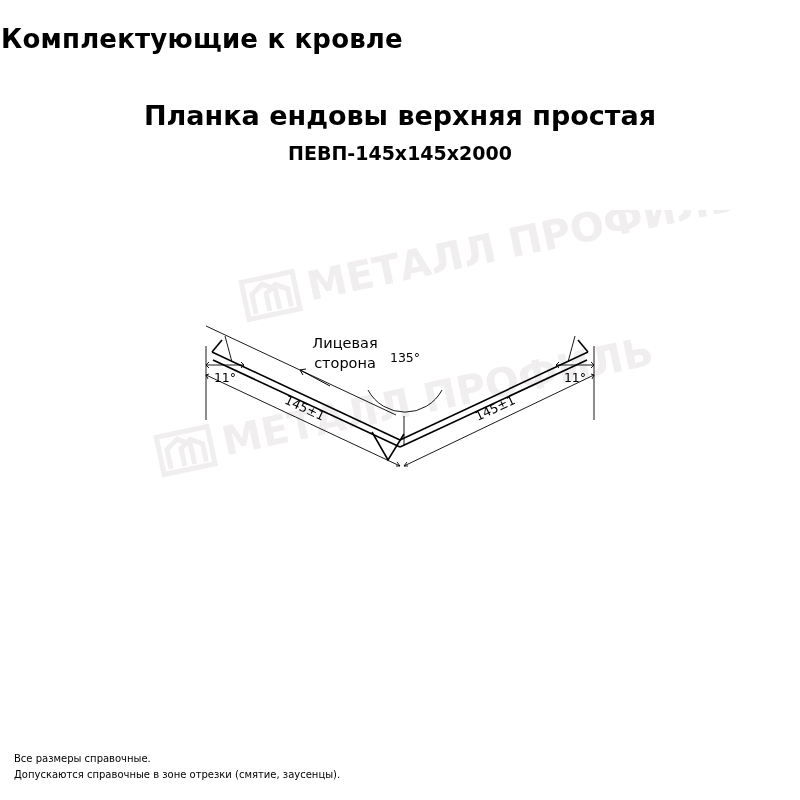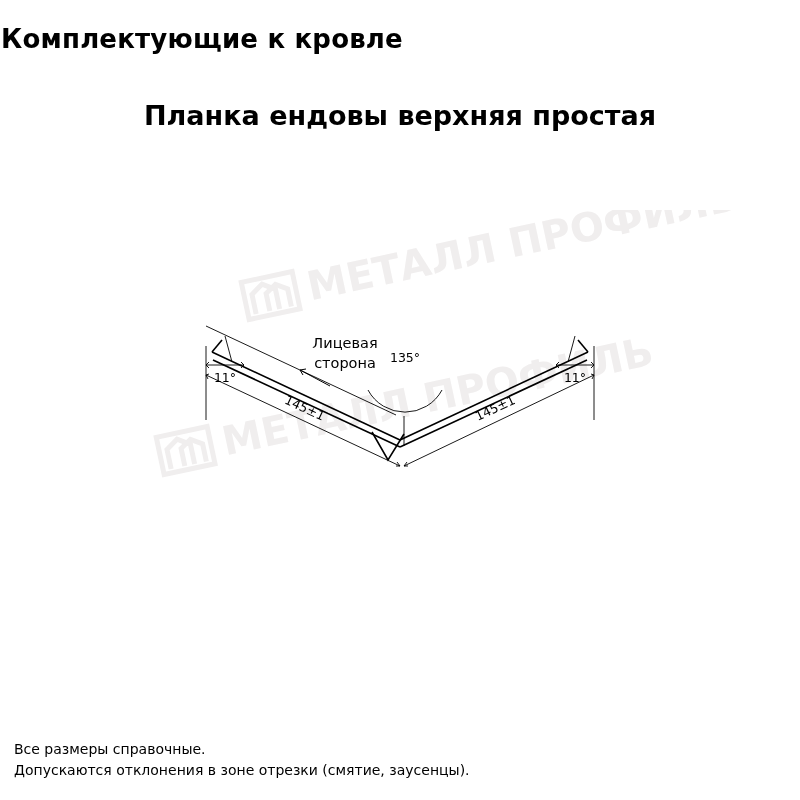--- a/index.html
+++ b/index.html
@@ -60,37 +60,38 @@
     top: 210px;
     left: 0;
     width: 800px;
     height: 330px;
     pointer-events: none;
   }
   .footnotes {
     position: absolute;
     left: 14px;
     bottom: 18px;
-    font-size: 14px;
+    font-size: 10px;
     line-height: 1.55;
   }
   .footnotes div {
     white-space: nowrap;
   }
   svg text {
     font-family: "DejaVu Sans", sans-serif;
   }
 </style>
 </head>
 <body>
 
 <div class="page">
 
   <div class="title">Комплектующие к кровле</div>
   <div class="subtitle">Планка ендовы верхняя простая</div>
+  <div class="code">ПЕВП-145х145х2000</div>
 
   <svg class="watermark-layer" viewBox="0 0 800 330">
     <g transform="translate(245,90) rotate(-12)" opacity="1">
       <g>
         <rect x="0" y="-18" width="52" height="38" fill="none" stroke="#f0eeee" stroke-width="5"></rect>
         <path d="M8 16 L8 -4 L20 -12 L32 -4 L32 16" fill="none" stroke="#f0eeee" stroke-width="5"></path>
         <path d="M22 16 L22 -2 L33 -9 L44 -2 L44 16" fill="none" stroke="#f0eeee" stroke-width="5"></path>
       </g>
       <text x="64" y="14" font-size="40" font-weight="bold" fill="#f0eeee">МЕТАЛЛ ПРОФИЛЬ</text>
     </g>
@@ -179,16 +180,16 @@
       <path d="M300,160 L330,176" stroke="#000000" stroke-width="1" fill="none"></path>
       <path d="M306,159 L300,160 L303,165" stroke="#000000" stroke-width="1" fill="none"></path>
       <text x="345" y="138" font-size="14.5" text-anchor="middle" fill="#000000">Лицевая</text>
       <text x="345" y="158" font-size="14.5" text-anchor="middle" fill="#000000">сторона</text>
     </g>
 
   </svg>
 
   <div class="footnotes">
     <div>Все размеры справочные.</div>
-    <div>Допускаются отклонения в зоне отрезки (смятие, заусенцы).</div>
+    <div>Допускаются справочные в зоне отрезки (смятие, заусенцы).</div>
   </div>
 
 </div>
 
 </body></html>

